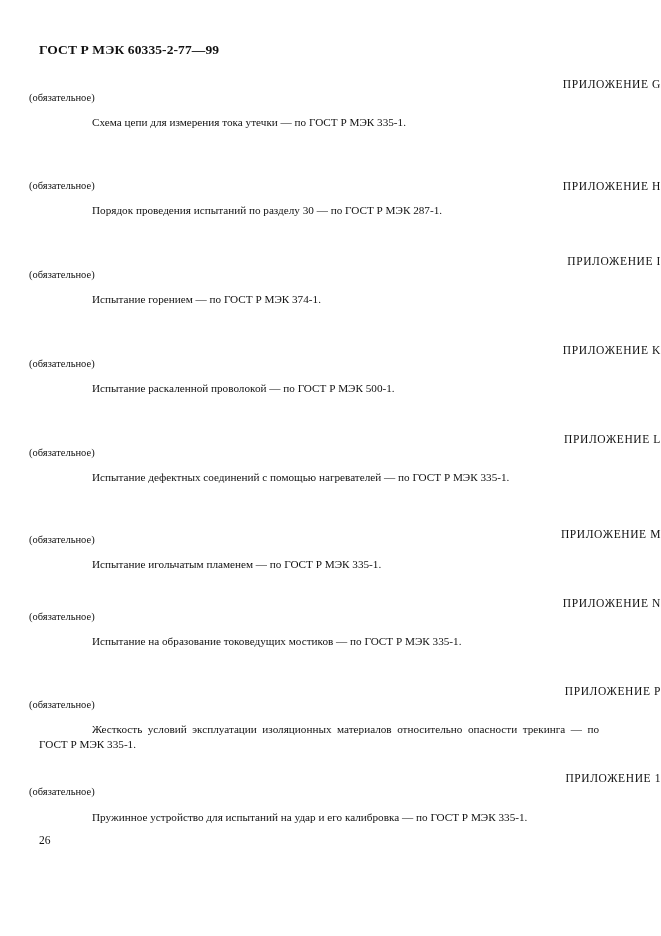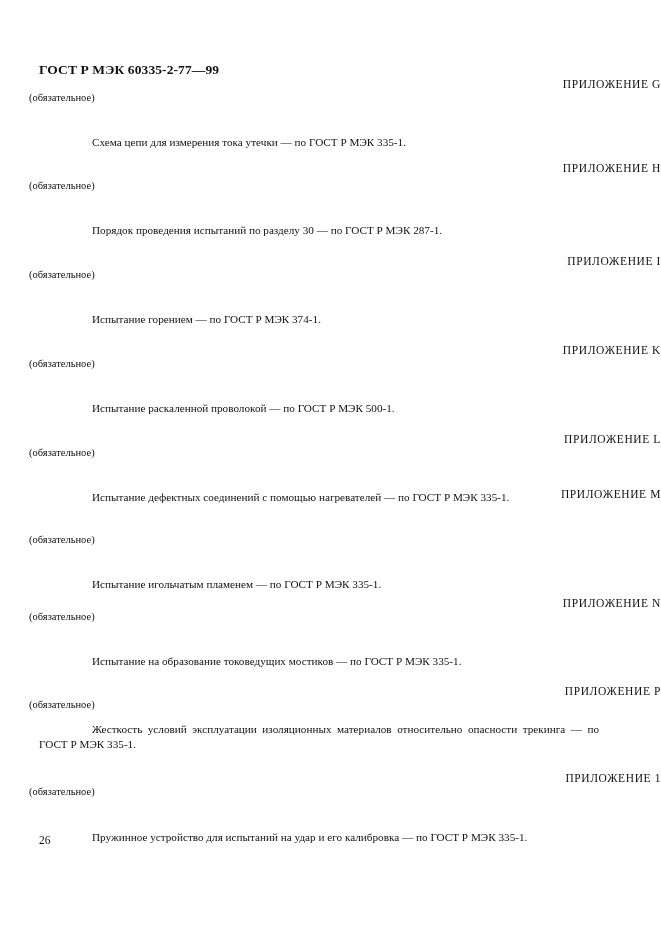--- a/index.html
+++ b/index.html
@@ -1,37 +1,37 @@
 <!DOCTYPE html>
 <html><head>
   <meta charset="utf-8">
   <style>
     html, body { margin: 0; padding: 0; background: #ffffff; }
     body { width: 661px; height: 936px; position: relative; overflow: hidden;
            font-family: "Liberation Serif", "DejaVu Serif", serif; color: #111; }
-    .header { position: absolute; left: 39px; top: 42px; font-weight: bold; font-size: 13.5px; letter-spacing: 0.1px; margin-top: 20px; }
+    .header { position: absolute; left: 39px; top: 42px; font-weight: bold; font-size: 13.5px; letter-spacing: 0.1px; }
     .ap-title { position: absolute; left: 0; width: 661px; text-align: right; font-size: 11.5px; letter-spacing: 0.6px; }
     .ap-sub { position: absolute; left: 0; width: 661px; text-align: left; font-size: 10.5px; padding-left: 29px; }
     .ap-text { position: absolute; left: 39px; width: 560px; font-size: 11.2px; line-height: 15px; text-indent: 53px; text-align: justify; }
-    .ap-text.single { text-align: left; margin-top: 20px; }
+    .ap-text.single { text-align: left; }
     .page-number { position: absolute; left: 39px; top: 834px; font-size: 11.5px; font-family: Liberation Serif, serif; }
   </style>
 </head>
 <body>
 
 <div class="header">ГОСТ Р МЭК 60335-2-77—99</div>
 
 <div>
   <div class="ap-title" style="top:78px">ПРИЛОЖЕНИЕ G</div>
   <div class="ap-sub" style="top:92px">(обязательное)</div>
   <div class="ap-text single" style="top:115px">Схема цепи для измерения тока утечки — по ГОСТ Р МЭК 335-1.</div>
 </div>
 
 <div>
-  <div class="ap-title" style="top:162px">ПРИЛОЖЕНИЕ H</div>
+  <div class="ap-title" style="top:180px">ПРИЛОЖЕНИЕ H</div>
   <div class="ap-sub" style="top:180px">(обязательное)</div>
   <div class="ap-text single" style="top:203px">Порядок проведения испытаний по разделу 30 — по ГОСТ Р МЭК 287-1.</div>
 </div>
 
 <div>
   <div class="ap-title" style="top:255px">ПРИЛОЖЕНИЕ I</div>
   <div class="ap-sub" style="top:269px">(обязательное)</div>
   <div class="ap-text single" style="top:292px">Испытание горением — по ГОСТ Р МЭК 374-1.</div>
 </div>
 
@@ -41,21 +41,21 @@
   <div class="ap-text single" style="top:381px">Испытание раскаленной проволокой — по ГОСТ Р МЭК 500-1.</div>
 </div>
 
 <div>
   <div class="ap-title" style="top:433px">ПРИЛОЖЕНИЕ L</div>
   <div class="ap-sub" style="top:447px">(обязательное)</div>
   <div class="ap-text single" style="top:470px">Испытание дефектных соединений с помощью нагревателей — по ГОСТ Р МЭК 335-1.</div>
 </div>
 
 <div>
-  <div class="ap-title" style="top:488px">ПРИЛОЖЕНИЕ M</div>
+  <div class="ap-title" style="top:528px">ПРИЛОЖЕНИЕ M</div>
   <div class="ap-sub" style="top:534px">(обязательное)</div>
   <div class="ap-text single" style="top:557px">Испытание игольчатым пламенем — по ГОСТ Р МЭК 335-1.</div>
 </div>
 
 <div>
   <div class="ap-title" style="top:597px">ПРИЛОЖЕНИЕ N</div>
   <div class="ap-sub" style="top:611px">(обязательное)</div>
   <div class="ap-text single" style="top:634px">Испытание на образование токоведущих мостиков — по ГОСТ Р МЭК 335-1.</div>
 </div>
 

